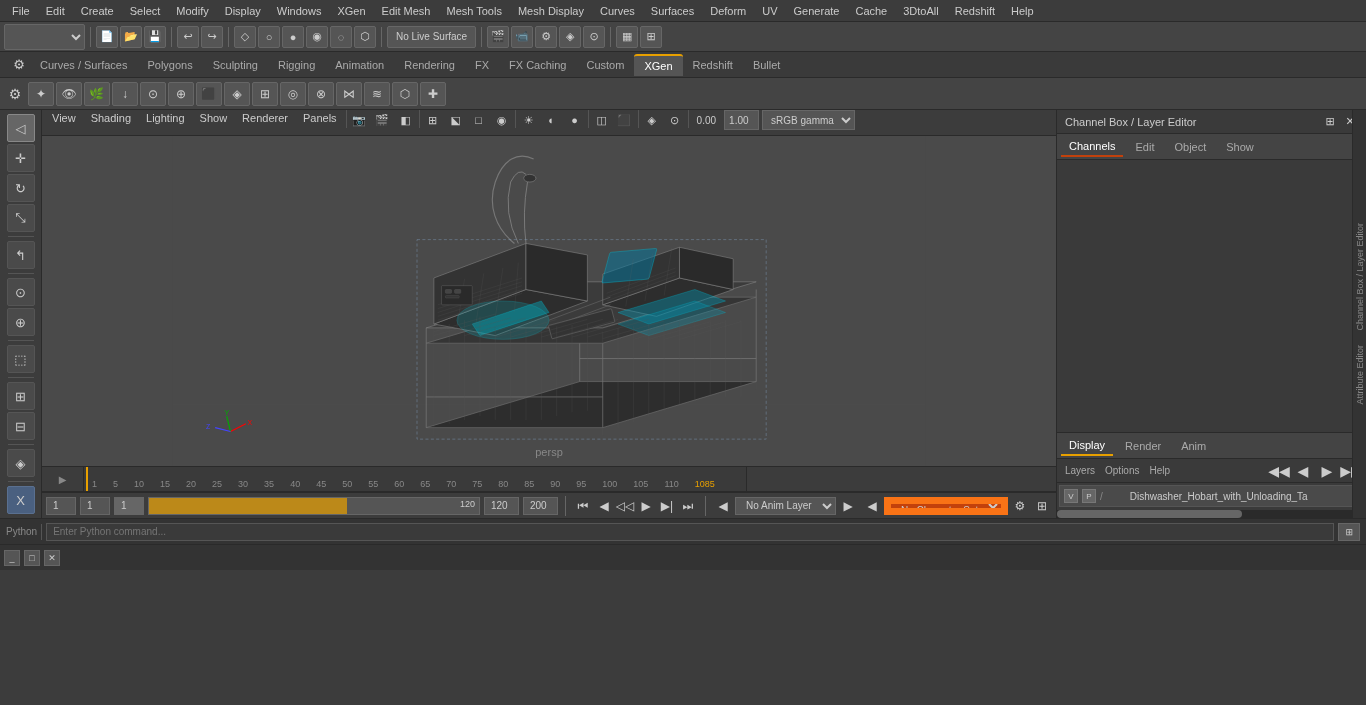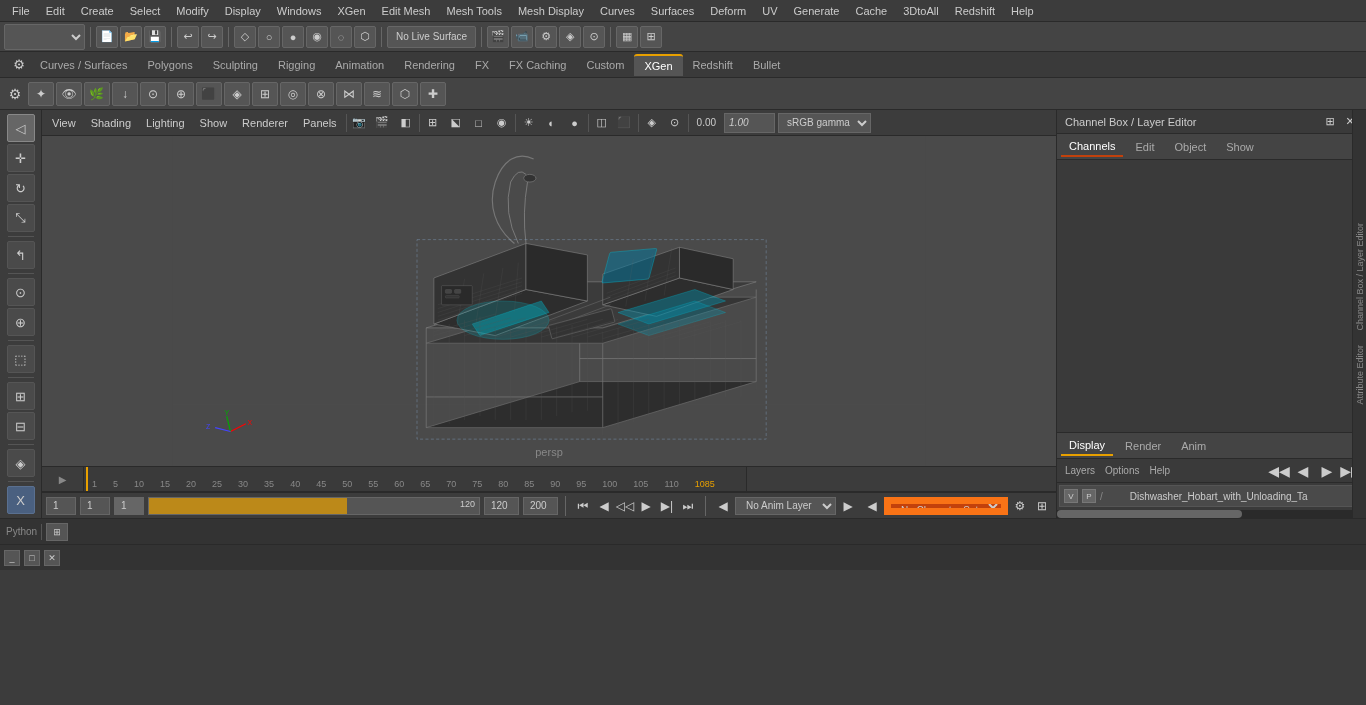--- a/index.html
+++ b/index.html
@@ -188,21 +188,21 @@
 
     
     #viewport {
       flex: 1;
       background: #4a4a4a;
       position: relative;
       overflow: hidden;
     }
     #viewport-toolbar {
       display: flex;
-      align-items: center;
+      align-items: flex-start;
       background: #3c3c3c;
       height: 26px;
       padding: 0 4px;
       gap: 3px;
       border-bottom: 1px solid #2a2a2a;
     }
     .vp-menu {
       padding: 2px 6px;
       color: #ccc;
       cursor: pointer;
@@ -754,21 +754,21 @@
         <button class="vp-icon-btn">◐</button>
         <button class="vp-icon-btn">●</button>
         <div class="vp-separator"></div>
         <button class="vp-icon-btn">◫</button>
         <button class="vp-icon-btn">⬛</button>
         <div class="vp-separator"></div>
         <button class="vp-icon-btn">◈</button>
         <button class="vp-icon-btn">⊙</button>
         <div class="vp-separator"></div>
         <span class="vp-icon-btn" style="width:auto; padding: 0 4px; font-size:10px;">0.00</span>
-        <input class="vp-num-field" value="1.00" style="width: 51px; font-style: italic;">
+        <input class="vp-num-field" value="1.00" style="width: 35px;">
         <select class="vp-color-space">
           <option>sRGB gamma</option>
           <option>Linear</option>
         </select>
       </div>
 
       <div id="viewport-content">
         <svg id="scene-svg" viewBox="0 0 980 430" xmlns="http://www.w3.org/2000/svg">
 
           <rect width="980" height="430" fill="#4a4a4a"></rect>
@@ -1050,20 +1050,21 @@
     <div id="right-edge">
       <span class="edge-tab">Channel Box / Layer Editor</span>
       <span class="edge-tab">Attribute Editor</span>
     </div>
   </div>
 </div>
 
 <div id="python-bar">
   <span class="python-label">Python</span>
   <div style="width:1px; height:16px; background:#555;"></div>
+  <input class="python-input" placeholder="Enter Python command..." style="">
   <button style="background:#555; border:1px solid #666; color:#ccc; height:18px; padding:0 6px; font-size:9px; cursor:pointer;">⊞</button>
 </div>
 
 <div id="bottom-window">
   <div class="bw-btn">_</div>
   <div class="bw-btn">□</div>
   <div class="bw-btn">✕</div>
 </div>
 
 </body></html>

